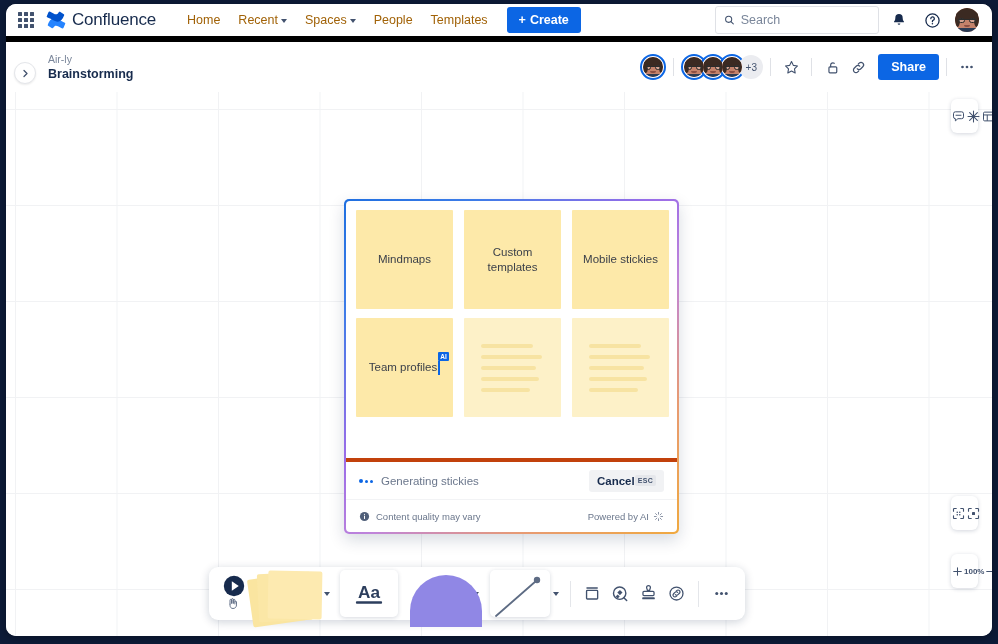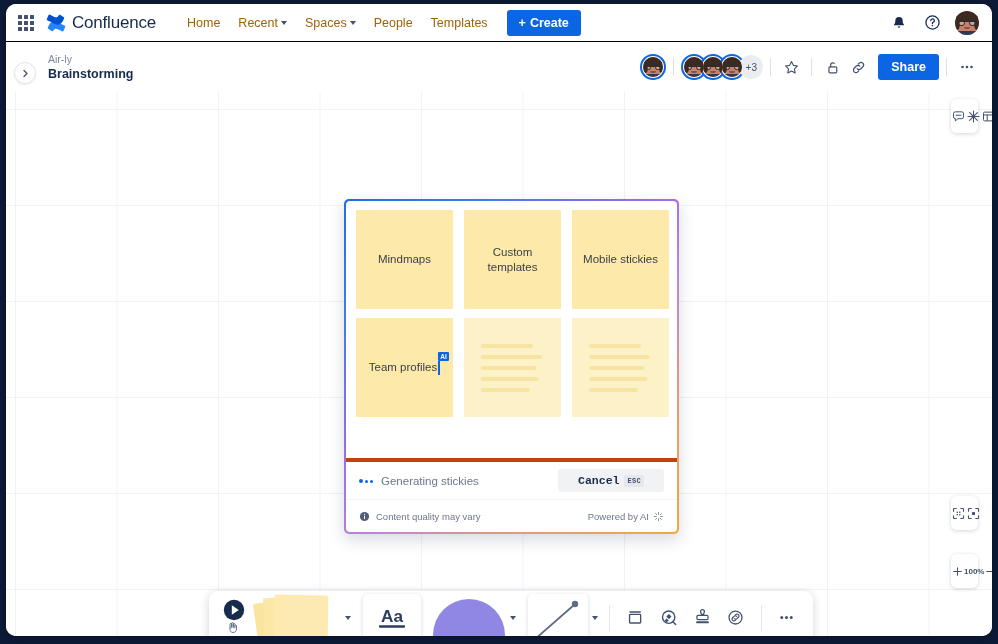--- a/index.html
+++ b/index.html
@@ -14,21 +14,21 @@
     width: 986px; height: 632px;
     background: #ffffff;
     border-radius: 10px;
     overflow: hidden;
     box-shadow: 0 2px 10px rgba(0,0,0,.35);
   }
 
   
   #topnav {
     position: absolute; left: 0; top: 0; width: 986px; height: 38px;
-    background: #fff; border-bottom: 1px solid #000000;
+    background: #fff; border-bottom: 6px solid #000000;
     display: flex; align-items: center; padding: 0 12px;
   }
   .appsgrid { width: 16px; height: 16px; display: grid;
     grid-template-columns: repeat(3,1fr); grid-template-rows: repeat(3,1fr);
     gap: 2px; margin-right: 12px; cursor: pointer; }
   .appsgrid i { background: #42526e; border-radius: .5px; display:block; }
   .brand { display: flex; align-items: center; gap: 6px; margin-right: 22px; cursor: pointer; }
   .brand-name { font-size: 17px; color: #172b4d; letter-spacing: -.2px; }
   .navlink {
     font-size: 12.5px; color: #a16207; padding: 6px 9px; border-radius: 3px;
@@ -156,21 +156,21 @@
   .panel-status {
     position:absolute; left:0; bottom:33px; width:100%; height:41px;
     display:flex; align-items:center; padding:0 13px; border-top:4px solid #c2410c;
   }
   .dots { display:flex; gap:2px; margin-right:8px; align-items:flex-end; }
   .dots i { width:3px; height:3px; border-radius:50%; background:#0c66e4; display:block; }
   .dots i:nth-child(1){ height:4px; width:4px; }
   .status-text { font-size:11.5px; color:#6b778c; }
   .cancel-btn {
     margin-left:auto; background:#f1f2f4; border:none; border-radius:3px;
-    padding:5px 20px; display:flex; align-items:center; gap:5px; cursor:pointer;font-family:Liberation Mono, monospace;
+    padding:5px 8px; display:flex; align-items:center; cursor:pointer;
   }
   .cancel-btn span.lbl { font-size:11.5px; font-weight:700; color:#172b4d; }
   .esc-badge { font-size:7px; font-weight:700; color:#42526e; background:#e5e7eb;
                border-radius:2px; padding:2px 3px; letter-spacing:.3px; }
   .panel-foot {
     position:absolute; left:0; bottom:0; width:100%; height:33px;
     border-top:1px solid #f2f3f5; display:flex; align-items:center; padding:0 13px;
   }
   .foot-text { font-size:9.5px; color:#6b778c; margin-left:6px; }
   .powered { margin-left:auto; font-size:9.5px; color:#6b778c;
@@ -184,23 +184,23 @@
   }
   #rail-tools { right:14px; top:7px; width:27px; }
   .rail-btn { width:23px; height:24px; display:flex; align-items:center;
               justify-content:center; cursor:pointer; border-radius:3px; }
   #rail-fit { right:14px; top:404px; width:27px; }
   #rail-zoom { right:14px; top:462px; width:27px; }
   .zoom-lvl { font-size:8px; font-weight:700; color:#42526e; padding:2px 0; }
 
   
   #toolbar {
-    position:absolute; left:203px; top:475px; width:604px; height:53px;
+    position:absolute; left:203px; top:475px; width:536px; height:53px;
     background:#fff; border-radius:9px; box-shadow:0 2px 10px rgba(9,30,66,.2);
-    display:flex; align-items:center; padding:0 10px;margin-top:24px;
+    display:flex; align-items:center; padding:0 10px;
   }
   .tool { position:relative; display:flex; align-items:center; justify-content:center;
           cursor:pointer; height:53px; }
   .tool-chev { width:14px; display:flex; align-items:center; justify-content:center;
                cursor:pointer; }
   .tdiv { width:1px; height:26px; background:#e4e6ea; margin:0 8px; }
   .select-tool { width:38px; position:relative; }
   .sticky-tool { width:86px; position:relative; }
   .sticky-tool i {
     position:absolute; display:block; width:54px; height:48px; background:#fce8a5;
@@ -260,20 +260,27 @@
       <span>Templates</span>
     </div>
 
     <button class="create-btn">
       <span>+</span>
       <span>Create</span>
     </button>
 
     <div class="spacer"></div>
 
+    <div class="searchbox">
+      <svg width="12" height="12" viewBox="0 0 16 16">
+        <circle cx="7" cy="7" r="4.6" fill="none" stroke="#42526e" stroke-width="1.6"></circle>
+        <line x1="10.4" y1="10.4" x2="14" y2="14" stroke="#42526e" stroke-width="1.6" stroke-linecap="round"></line>
+      </svg>
+      <input type="text" placeholder="Search" style="">
+    </div>
 
     <div class="nav-icon">
       <svg width="16" height="16" viewBox="0 0 24 24">
         <path d="M12 3a5.5 5.5 0 0 0-5.5 5.5c0 4-1.5 5-2 5.8-.3.5 0 1.2.7 1.2h13.6c.7 0 1-.7.7-1.2-.5-.8-2-1.8-2-5.8A5.5 5.5 0 0 0 12 3z" fill="#172b4d"></path>
         <path d="M10 17.2a2 2 0 0 0 4 0z" fill="#172b4d"></path>
       </svg>
     </div>
     <div class="nav-icon">
       <svg width="17" height="17" viewBox="0 0 24 24">
         <circle cx="12" cy="12" r="9.3" fill="none" stroke="#172b4d" stroke-width="1.8"></circle>

